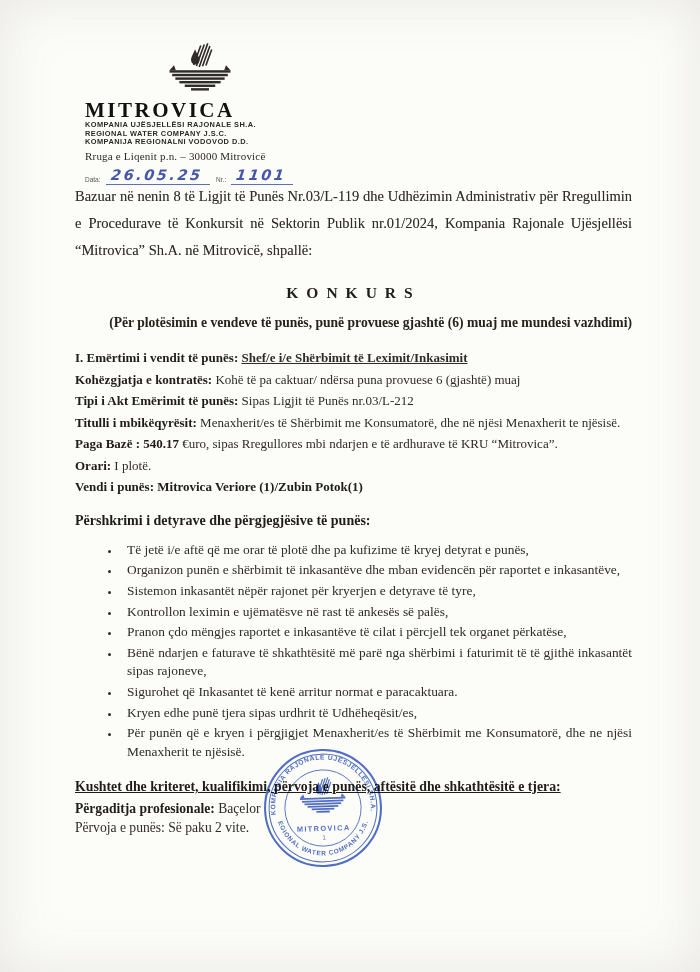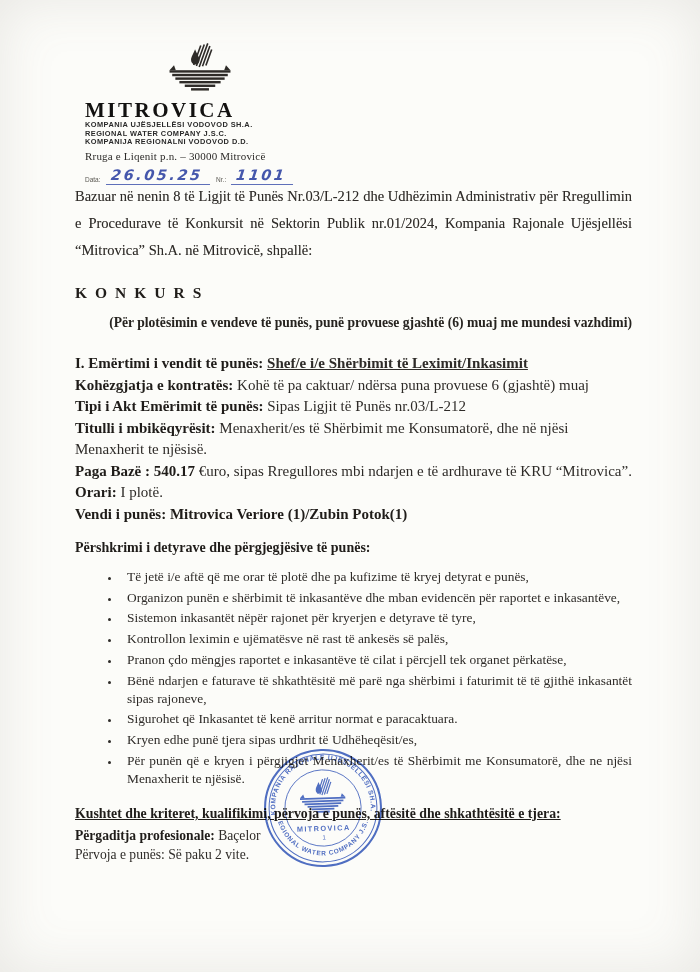--- a/index.html
+++ b/index.html
@@ -42,28 +42,28 @@
     padding:0 8px 1px 4px;line-height:15px;
   }
 
   
   .content{position:absolute;left:75px;top:183px;width:557px;}
   .intro{
     font-size:14.5px;line-height:27px;text-align:justify;
     text-shadow:0 0 0.5px rgba(40,36,32,0.35);
   }
   .konkurs-title{
-    font-weight:bold;font-size:15.5px;
+    text-align:center;font-weight:bold;font-size:15.5px;
     letter-spacing:8px;margin-top:20px;color:#201d1a;
   }
   .konkurs-subtitle{
     text-align:right;font-weight:bold;font-size:13.6px;
     margin-top:13px;color:#26231f;
   }
-  .details{margin-top:22px;font-size:15px;line-height:21.5px;font-family:Liberation Serif, serif;}
+  .details{margin-top:16px;font-size:13px;line-height:21.5px;font-family:Liberation Serif, serif;}
   .details b{color:#1f1c19;}
   .u-bold{font-weight:bold;text-decoration:underline;}
   .duties{margin-top:15px;}
   .duties-heading{font-weight:bold;font-size:14px;color:#1f1c19;margin-bottom:12px;}
   .duties ul{margin:0;padding-left:46px;}
   .duties li{
     font-size:13.4px;line-height:18.2px;text-align:justify;
     margin-bottom:2.5px;padding-left:6px;
   }
   .duties li::marker{font-size:11px;}
@@ -112,36 +112,36 @@
 </svg>
 
 <div class="page">
 
   <div class="letterhead">
     <svg class="logo-mark" width="118" height="56" viewBox="0 0 140 125">
       <use href="#wlogo"></use>
     </svg>
     <div class="company-name">MITROVICA</div>
     <div class="sublines">
-      <div>KOMPANIA UJËSJELLËSI VODOVOD SH.A.</div>
+      <div>KOMPANIA UJËSJELLËSI RAJONALE SH.A.</div>
       <div>REGIONAL WATER COMPANY J.S.C.</div>
       <div>KOMPANIJA REGIONALNI VODOVOD D.D.</div>
     </div>
     <div class="address">Rruga e Liqenit p.n. – 30000 Mitrovicë</div>
     <div class="date-row">
       <span class="tiny-label">Data:</span>
       <span class="hand">26.05.25</span>
       <span class="tiny-label">Nr.:</span>
       <span class="hand">1101</span>
     </div>
   </div>
 
   <div class="content">
 
-    <p class="intro" style="margin:0">Bazuar në nenin 8 të Ligjit të Punës Nr.03/L-212 dhe Udhëzimin Administrativ për Rregullimin e Procedurave të Konkursit në Sektorin Publik nr.01/2024, Kompania Rajonale Ujësjellësi “Mitrovica” Sh.A. në Mitrovicë, shpallë:</p>
+    <p class="intro" style="margin:0">Bazuar në nenin 8 të Ligjit të Punës Nr.03/L-119 dhe Udhëzimin Administrativ për Rregullimin e Procedurave të Konkursit në Sektorin Publik nr.01/2024, Kompania Rajonale Ujësjellësi “Mitrovica” Sh.A. në Mitrovicë, shpallë:</p>
 
     <div class="konkurs-title">KONKURS</div>
 
     <div class="konkurs-subtitle">(Për plotësimin e vendeve të punës, punë provuese gjashtë (6) muaj me mundesi vazhdimi)</div>
 
     <div class="details">
       <div>
         <b>I. Emërtimi i vendit të punës:</b>
         <span class="u-bold">Shef/e i/e Shërbimit të Leximit/Inkasimit</span>
       </div>

